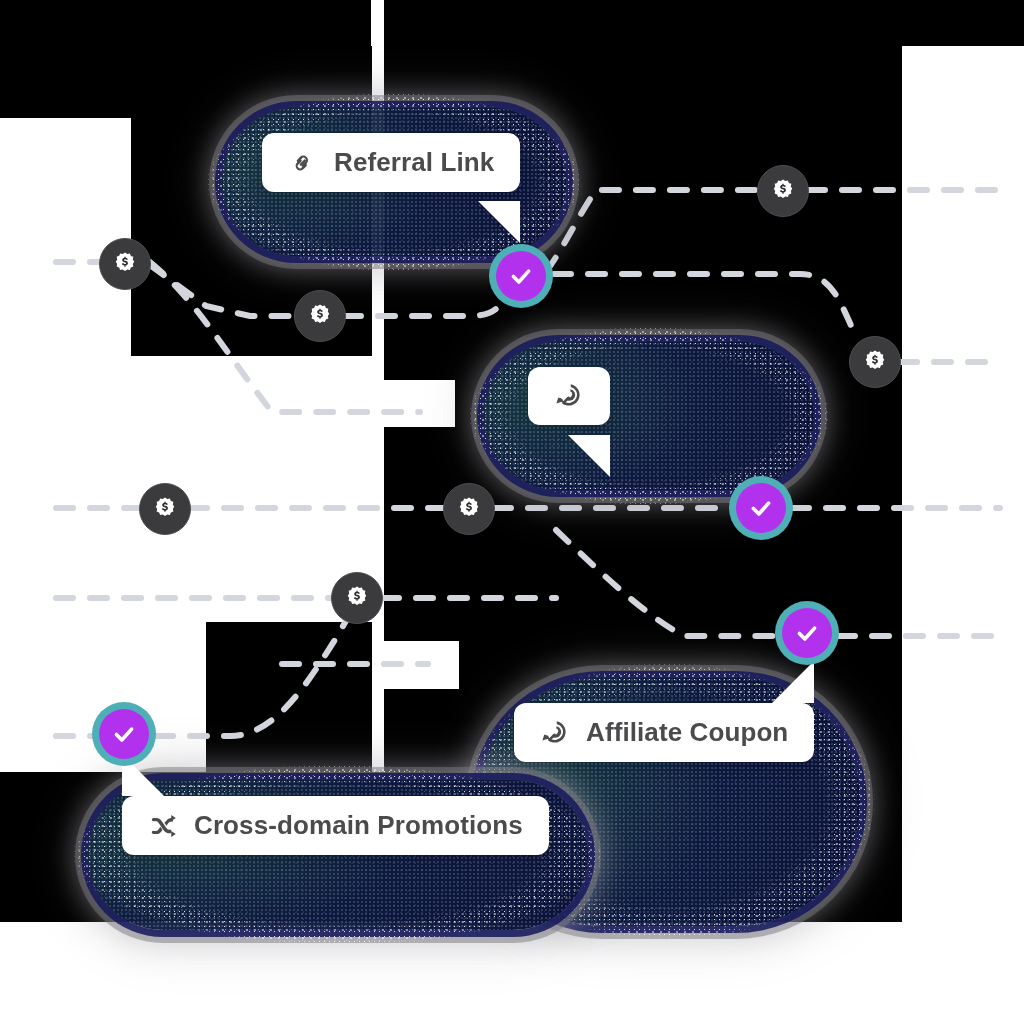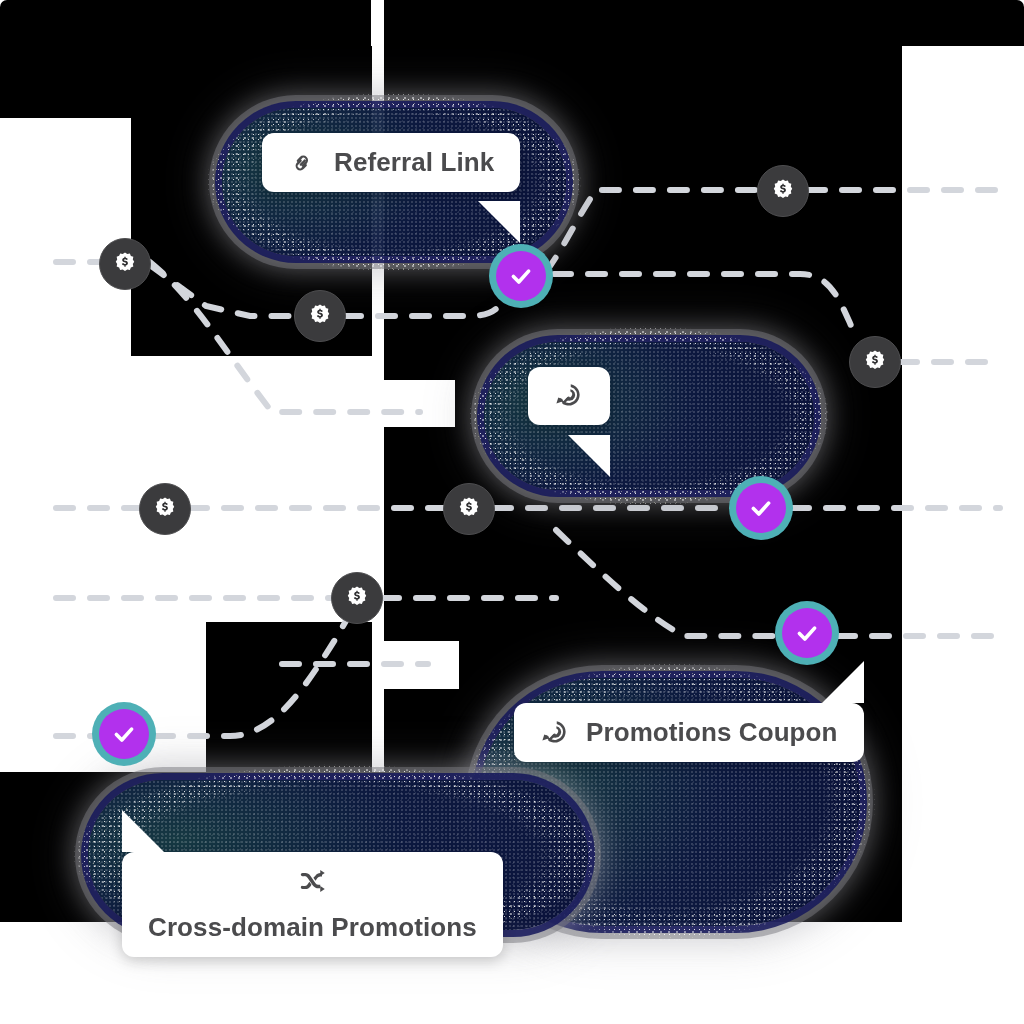--- a/index.html
+++ b/index.html
@@ -1,18 +1,18 @@
 <!DOCTYPE html>
 <html><head>
 <meta charset="utf-8">
 <style>
   html,body{margin:0;padding:0;background:#ffffff;}
   body{width:1024px;height:1024px;overflow:hidden;font-family:"Liberation Sans",sans-serif;}
 
-  #stage{position:relative;width:1024px;height:1024px;background:#ffffff;overflow:hidden;border-radius:7px;}
+  #stage{position:relative;width:1024px;height:1024px;background:#ffffff;overflow:hidden;}
 
   
   .blk{position:absolute;}
   .blk.black{background:#000000;}
   .blk.white{background:#ffffff;}
 
   
   #wires{position:absolute;left:0;top:0;width:1024px;height:1024px;}
 
   
@@ -179,25 +179,25 @@
 
   <div class="card" style="left:514px;top:703px;">
     <span class="ico">
       <svg viewBox="0 0 24 24">
           <path d="M13.4 2.6a8.6 8.6 0 1 1-7.2 14.9l1.5-1.5a6.5 6.5 0 1 0 5.7-11.3z"></path>
           <path d="M13.1 6.6a4.6 4.6 0 1 1-3.9 7.9l1.6-1.6a2.5 2.5 0 1 0 2.3-4.5z"></path>
           <path d="M4.3 13.6l1.1 2.6 2.6 1.1-.4 1.5 4.6-4.6a1 1 0 1 0-1.4-1.4L6.2 17.4l1.5-.4-1.1-2.6-2.6-1.1z"></path>
           <path d="M3.4 13.2l2.3.9.9 2.3-4.7 1.5z"></path>
         </svg>
     </span>
-    <span class="label">Promotions Coupon</span>
+    <span class="label">Affiliate Coupon</span>
     <span class="tail tr" style="right:0;top:-42px;"></span>
   </div>
 
-  <div class="card" style="left:122px;top:852px;flex-direction:column;">
+  <div class="card" style="left:122px;top:796px;">
     <span class="ico">
       <svg viewBox="0 0 24 24">
           <path d="M3 7a1.4 1.4 0 0 1 1.4-1.4h2.3c1.6 0 3.1.8 4 2.1l4.1 6a3 3 0 0 0 2.5 1.3h1.3v2.8h-1.3a5.8 5.8 0 0 1-4.8-2.5l-4.1-6a2.9 2.9 0 0 0-2.4-1.2H4.4A1.4 1.4 0 0 1 3 7z"></path>
           <path d="M3 17a1.4 1.4 0 0 0 1.4 1.4h2.3c1.6 0 3.1-.8 4-2.1l.9-1.3-1.7-2.5-1.5 2.2a2.9 2.9 0 0 1-2.4 1.2H4.4A1.4 1.4 0 0 0 3 17z"></path>
           <path d="M13.1 9.3l1.7 2.5 1.5-2.2a2.9 2.9 0 0 1 2.4-1.2h1.3V5.6h-1.3c-1.6 0-3.1.8-4 2.1z"></path>
           <path d="M18.6 3.2l3.6 2.4-3.6 2.4z"></path>
           <path d="M18.6 15.9l3.6 2.4-3.6 2.4z"></path>
         </svg>
     </span>
     <span class="label">Cross-domain Promotions</span>

